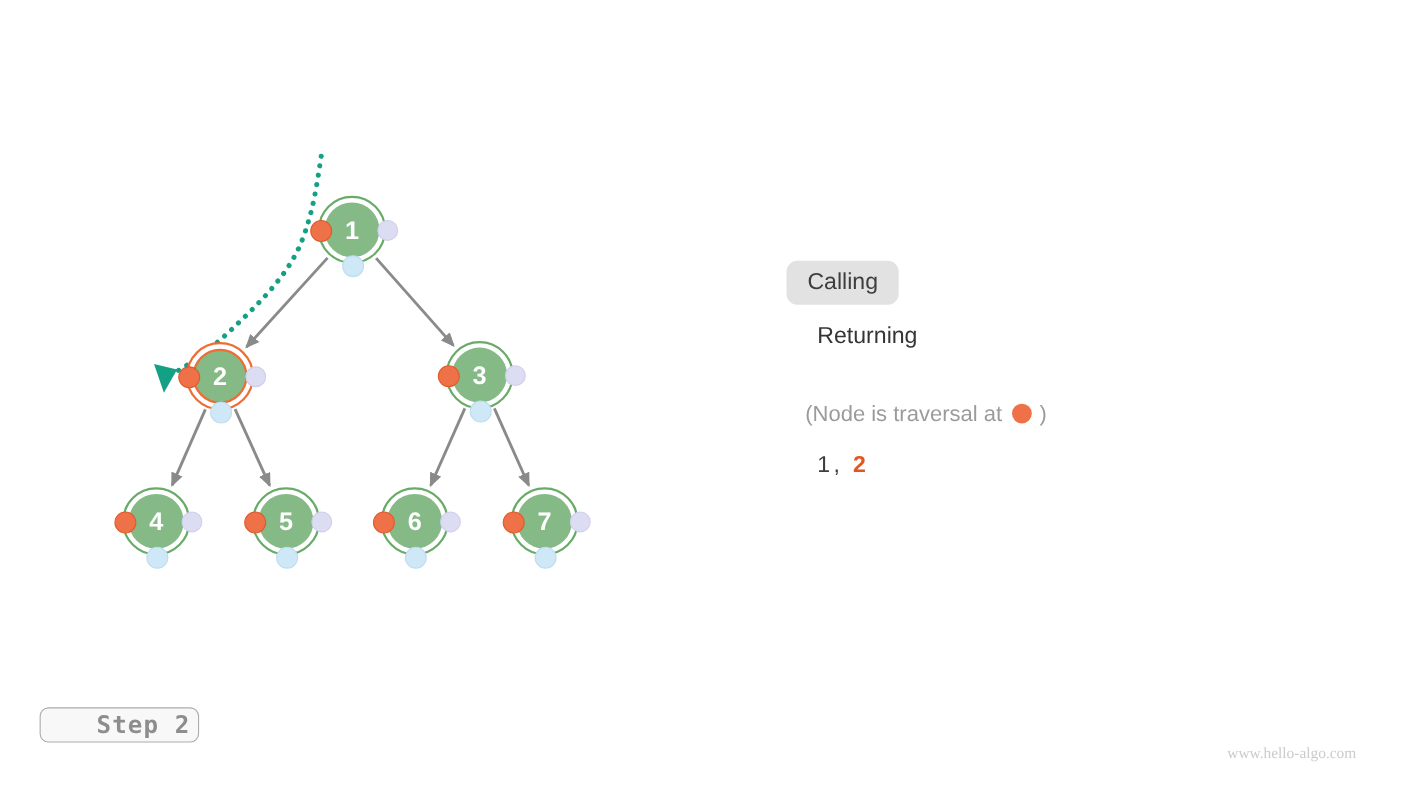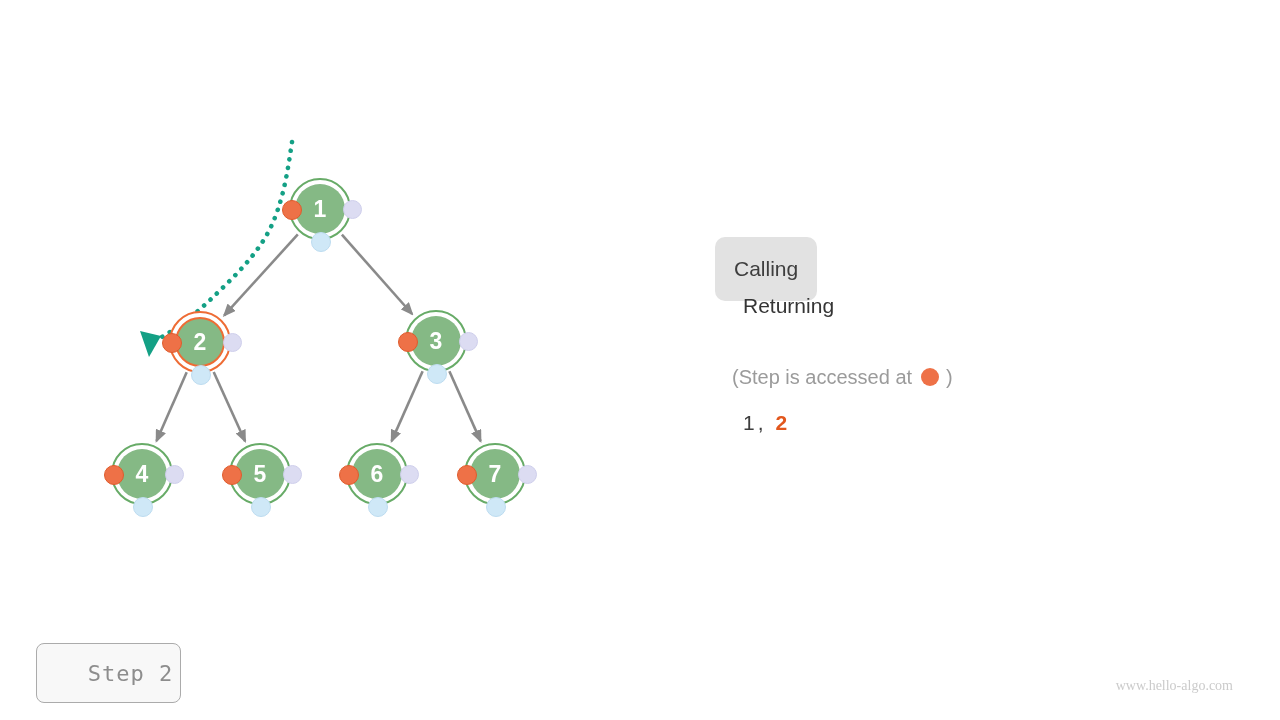--- a/index.html
+++ b/index.html
@@ -25,21 +25,21 @@
     color:#ffffff;font-size:23px;font-weight:bold;line-height:1;
     font-family:"Liberation Sans",sans-serif;
   }
   .dot{position:absolute;border-radius:50%;box-sizing:border-box;}
   .dot-access{left:-9px;top:20px;width:20px;height:20px;background:#ee7147;border:1.5px solid #df5b2c;}
   .dot-right{left:52px;top:20px;width:19px;height:19px;background:#dcdcf2;border:1px solid #cfcfec;}
   .dot-bottom{left:20px;top:52px;width:20px;height:20px;background:#cfe8f7;border:1px solid #bddcf0;}
   
   .chip{
     position:absolute;left:715px;top:237px;
-    background:#e2e2e2;border-radius:10px;padding:20px 19px;
+    background:#e2e2e2;border-radius:10px;padding:8px 19px;
     font-size:21px;color:#3e3e3e;
   }
   .returning{
     position:absolute;left:731px;top:294px;
     font-size:21px;color:#353535;margin-left:12px;
   }
   .caption{
     position:absolute;left:732px;top:366px;white-space:nowrap;
     font-size:20px;display:flex;align-items:center;
   }
@@ -50,24 +50,24 @@
     background:#ee7147;margin:0 7px 0 9px;vertical-align:-2px;
   }
   .sequence{
     position:absolute;left:743px;top:411px;font-size:21px;color:#3d3d3d;
     display:flex;align-items:center;
   }
   .sequence .sep{margin:0 12px 0 3px;}
   .sequence .current-val{color:#e2571d;font-weight:bold;}
   
   .step-badge{
-    position:absolute;left:36px;top:643px;width:145px;height:60px;
+    position:absolute;left:36px;top:643px;width:145px;height:32px;
     box-sizing:border-box;border:1.5px solid #ababab;border-radius:8px;
     background:#f8f8f8;display:flex;align-items:center;justify-content:center;
-    font-family:"DejaVu Sans Mono",monospace;font-weight:normal;
+    font-family:"DejaVu Sans Mono",monospace;font-weight:bold;
     font-size:22px;color:#8d8d8d;letter-spacing:1px;padding-left:44px;
   }
   .watermark{
     position:absolute;right:47px;bottom:26px;
     font-family:Liberation Serif, serif;font-size:14px;color:#cbcbcb;
   }
 </style>
 </head>
 <body>
 
@@ -153,21 +153,21 @@
     <span class="dot dot-access"></span>
     <span class="dot dot-right"></span>
     <span class="dot dot-bottom"></span>
   </div>
 </div>
 
 <div class="chip">Calling</div>
 <div class="returning">Returning</div>
 
 <div class="caption">
-  <span class="note"><span>(Step is accessed at</span><span class="legend-dot"></span><span>)</span></span>
+  <span class="note"><span>(Node is traversal at</span><span class="legend-dot"></span><span>)</span></span>
 </div>
 
 <div class="sequence">
   <span>1</span>
   <span class="sep">,</span>
   <span class="current-val">2</span>
 </div>
 
 <div class="step-badge">Step 2</div>
 

